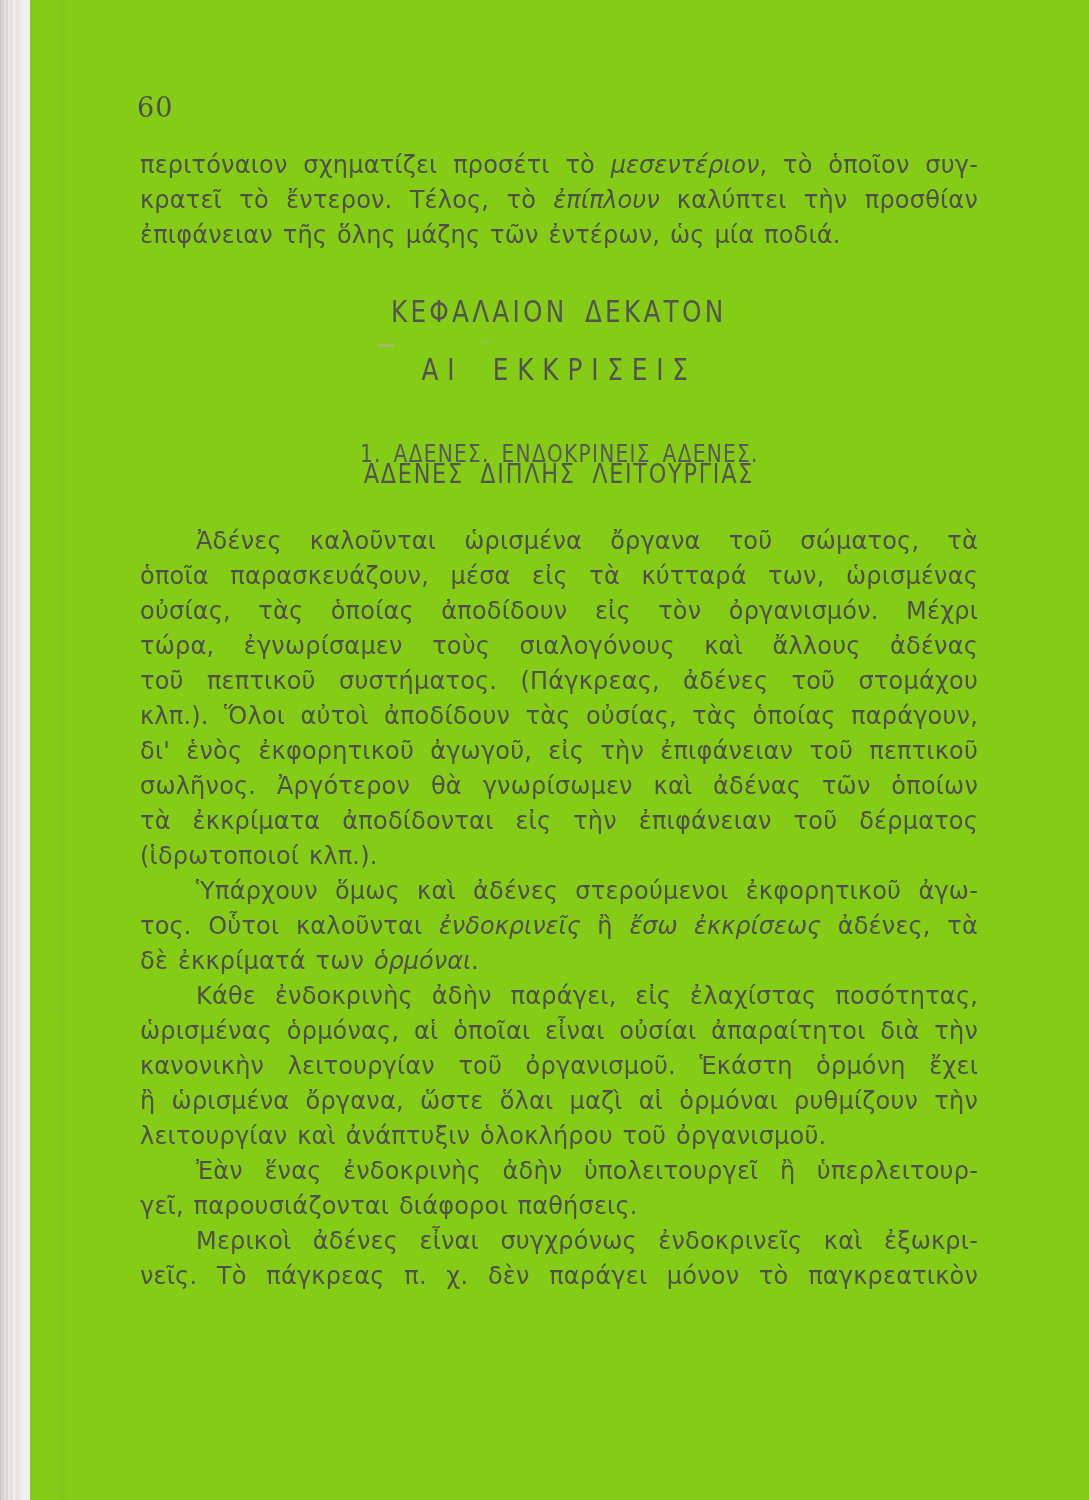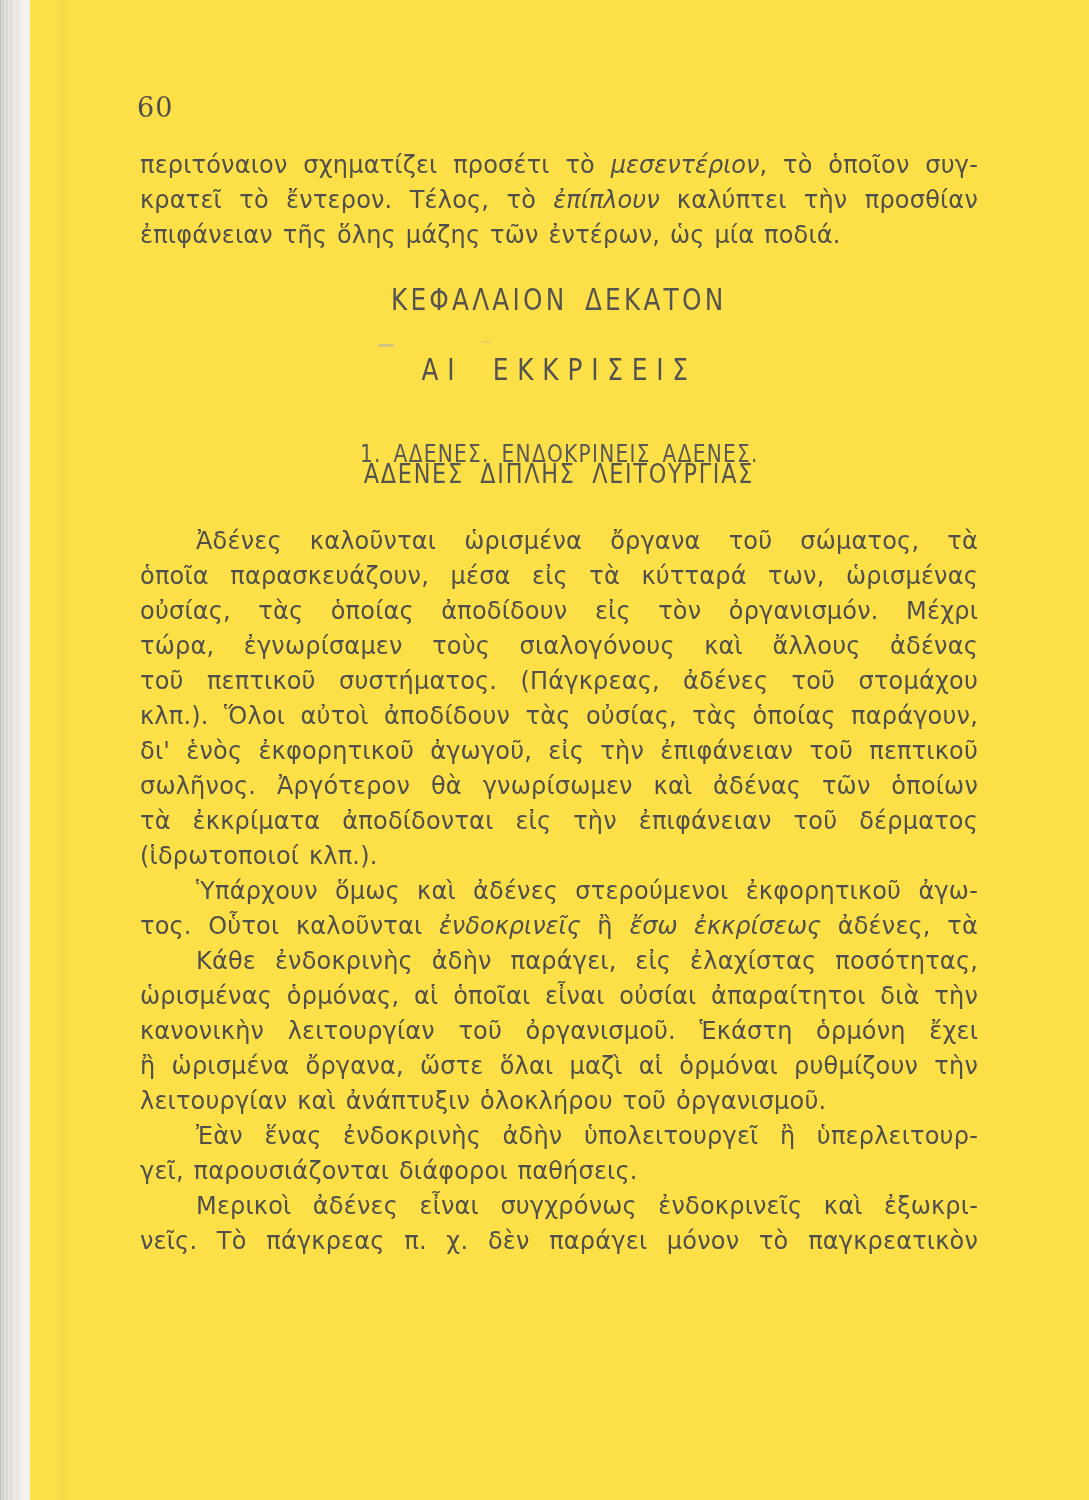--- a/index.html
+++ b/index.html
@@ -5,21 +5,21 @@
   html,body{margin:0;padding:0;}
   body{
     width:1089px;height:1500px;
     background:#e7e6e2;
     font-family:"DejaVu Sans",sans-serif;
     overflow:hidden;
   }
   .page{
     position:relative;
     width:1089px;height:1500px;
-    background:#fde047;
+    background:#84cc16;
     color:#514f4b;
     overflow:hidden;
   }
   
   .edge{
     position:absolute;left:0;top:0;bottom:0;width:30px;
     background:linear-gradient(90deg,
       #bdbcb9 0px,#dddcd8 2px,#cbcac6 3px,#e9e8e4 5px,
       #d2d1cd 7px,#eeede9 9px,#dcdbd7 11px,#f0efeb 14px,
       #e4e3df 17px,#f2f1ee 22px,#f2f1ee 30px);
@@ -40,21 +40,21 @@
     font-size:24px;line-height:35px;
     letter-spacing:0.2px;word-spacing:2px;
     text-align:justify;text-align-last:justify;
     white-space:normal;
   }
   .line.end{text-align-last:left;}
   .line.indent{text-indent:56px;}
   .em{font-weight:normal;font-style:italic;letter-spacing:0;}
   h1,h2,h3,h4{margin:0;font-weight:normal;text-align:center;}
   .narrow{display:inline-block;transform-origin:50% 50%;white-space:nowrap;}
-  .chapter{top:280px;text-decoration:underline;}
+  .chapter{top:292px;text-decoration:underline;}
   .chapter .narrow{
     font-size:31px;color:#565450;letter-spacing:4px;word-spacing:8px;
     transform:scaleX(0.80);
   }
   .maintitle{top:351px;}
   .maintitle .narrow{
     font-size:31px;color:#545250;letter-spacing:11px;word-spacing:16px;
     transform:scaleX(0.80);
   }
   .section{top:440px;}
@@ -114,20 +114,21 @@
         <div class="line"><span>τοῦ πεπτικοῦ συστήματος. (Πάγκρεας, ἀδένες τοῦ στομάχου</span></div>
         <div class="line"><span>κλπ.). Ὅλοι αὐτοὶ ἀποδίδουν τὰς οὐσίας, τὰς ὁποίας παράγουν,</span></div>
         <div class="line"><span>δι' ἑνὸς ἐκφορητικοῦ ἀγωγοῦ, εἰς τὴν ἐπιφάνειαν τοῦ πεπτικοῦ</span></div>
         <div class="line"><span>σωλῆνος. Ἀργότερον θὰ γνωρίσωμεν καὶ ἀδένας τῶν ὁποίων</span></div>
         <div class="line"><span>τὰ ἐκκρίματα ἀποδίδονται εἰς τὴν ἐπιφάνειαν τοῦ δέρματος</span></div>
         <div class="line end"><span>(ἱδρωτοποιοί κλπ.).</span></div>
       </div>
       <div class="paragraph">
         <div class="line indent"><span>Ὑπάρχουν ὅμως καὶ ἀδένες στερούμενοι ἐκφορητικοῦ ἀγω-</span></div>
         <div class="line"><span>τος. Οὗτοι καλοῦνται </span><span class="em">ἐνδοκρινεῖς</span><span> ἢ </span><span class="em">ἔσω ἐκκρίσεως</span><span> ἀδένες, τὰ</span></div>
+        <div class="line end"><span>δὲ ἐκκρίματά των </span><span class="em">ὁρμόναι</span><span>.</span></div>
       </div>
       <div class="paragraph">
         <div class="line indent"><span>Κάθε ἐνδοκρινὴς ἀδὴν παράγει, εἰς ἐλαχίστας ποσότητας,</span></div>
         <div class="line"><span>ὡρισμένας ὁρμόνας, αἱ ὁποῖαι εἶναι οὐσίαι ἀπαραίτητοι διὰ τὴν</span></div>
         <div class="line"><span>κανονικὴν λειτουργίαν τοῦ ὀργανισμοῦ. Ἑκάστη ὁρμόνη ἔχει</span></div>
         <div class="line"><span>ἢ ὡρισμένα ὄργανα, ὥστε ὅλαι μαζὶ αἱ ὁρμόναι ρυθμίζουν τὴν</span></div>
         <div class="line end"><span>λειτουργίαν καὶ ἀνάπτυξιν ὁλοκλήρου τοῦ ὀργανισμοῦ.</span></div>
       </div>
       <div class="paragraph">
         <div class="line indent"><span>Ἐὰν ἕνας ἐνδοκρινὴς ἀδὴν ὑπολειτουργεῖ ἢ ὑπερλειτουρ-</span></div>

